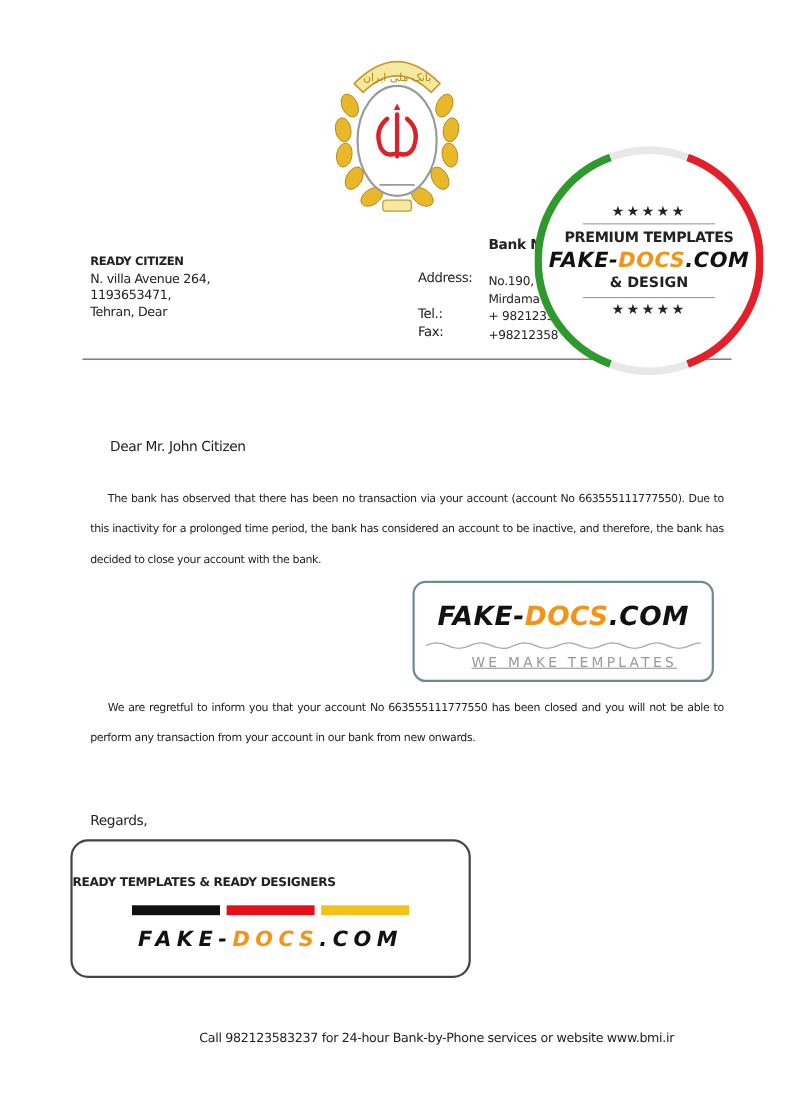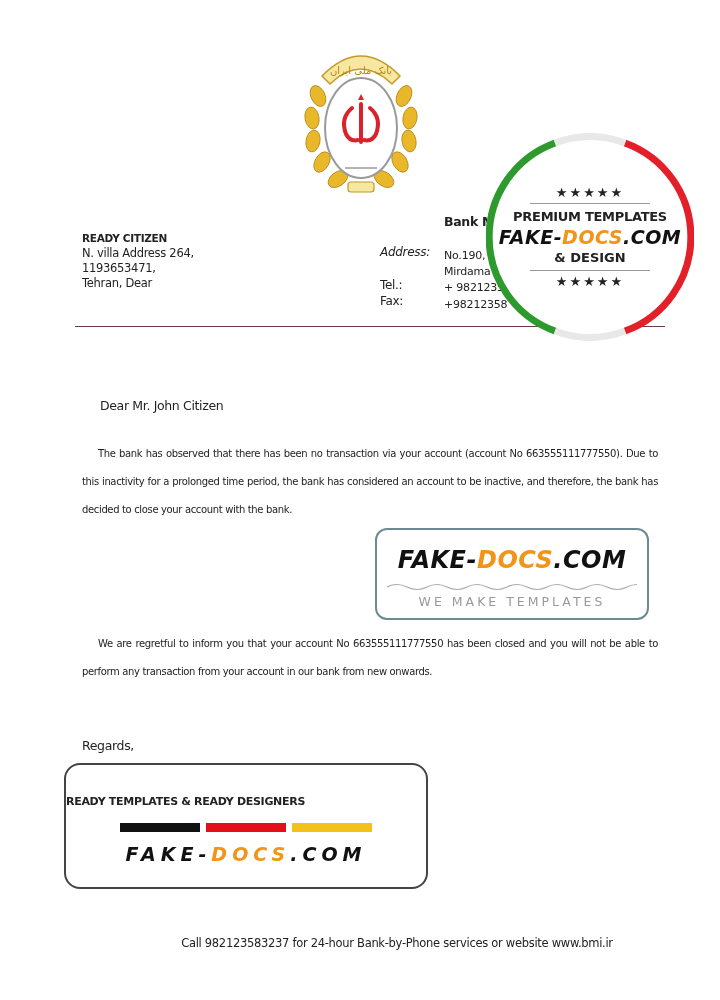--- a/index.html
+++ b/index.html
@@ -22,21 +22,21 @@
   .stamp-inner { position:absolute; left:0; top:0; width:208px; height:208px; display:flex; flex-direction:column; align-items:center; justify-content:center; }
   .stars { font-size:13px; letter-spacing:2px; color:#222; }
   .stamp-line { width:120px; height:1px; background:#999; margin:3px 0; }
   .prem { font-size:13px; font-weight:bold; color:#222; letter-spacing:-0.3px; margin:2px 0; }
   .fd-big { font-size:19px; font-weight:bold; font-style:italic; color:#111; letter-spacing:0.5px; }
   .orange { color:#f39419; }
   .design { font-size:13px; font-weight:bold; color:#222; margin:2px 0; }
   
   .wm1 { left:375px; top:528px; width:270px; height:88px; border:2px solid #6d8a93; border-radius:12px; background:#fff; }
   .wm1-title { position:absolute; left:0; width:100%; top:16px; text-align:center; font-size:24px; font-weight:bold; font-style:italic; color:#111; letter-spacing:0.5px; }
-  .wm1-sub { position:absolute; left:0; width:100%; top:64px; text-align:center; font-size:12.5px; color:#999; letter-spacing:3px; }
+  .wm1-sub { position:absolute; left:10px; width:100%; top:64px; text-align:center; font-size:12.5px; color:#999; letter-spacing:3px;text-decoration:underline; }
   
   .wm2 { left:64px; top:763px; width:360px; height:122px; border:2px solid #444; border-radius:16px; background:#fff; }
   .wm2-title { position:absolute; left:0; width:100%; top:30px; text-align:left; font-size:11px; font-weight:bold; color:#222; letter-spacing:-0.3px; }
   .bar { position:absolute; top:58px; height:9px; }
   .wm2-fd { position:absolute; left:0; width:100%; top:78px; text-align:center; font-size:19px; font-weight:bold; font-style:italic; color:#111; letter-spacing:5px; }
 </style>
 </head>
 <body>
 
 <div class="abs logo">
@@ -67,27 +67,27 @@
     </g>
     <path d="M58 64 L61 58 L64 64 Z" fill="#d9232a"></path>
 
     <rect x="48" y="146" width="26" height="10" rx="3" fill="#f6e7a1" stroke="#c49a2b" stroke-width="1.2"></rect>
     <line x1="45" y1="132" x2="77" y2="132" stroke="#999" stroke-width="1.5"></line>
   </svg>
 </div>
 
 <div class="abs sender">
   <div class="name">READY CITIZEN</div>
-  <div>N. villa Address 264,</div>
+  <div>N. villa Avenue 264,</div>
   <div>1193653471,</div>
   <div>Tehran, Dear</div>
 </div>
 
 <div class="abs bank-name">Bank M</div>
-<div class="abs lbl" style="left:380px; top:245px;font-style:italic;">Address:</div>
+<div class="abs lbl" style="left:380px; top:245px;">Address:</div>
 <div class="abs val" style="left:444px; top:249px;">No.190,</div>
 <div class="abs val" style="left:444px; top:265px;">Mirdama</div>
 <div class="abs lbl" style="left:380px; top:278px;">Tel.:</div>
 <div class="abs val" style="left:444px; top:281px;">+ 9821235</div>
 <div class="abs lbl" style="left:380px; top:294px;">Fax:</div>
 <div class="abs val" style="left:444px; top:298px;">+98212358</div>
 
 <div class="abs hr"></div>
 
 <div class="abs stamp">

